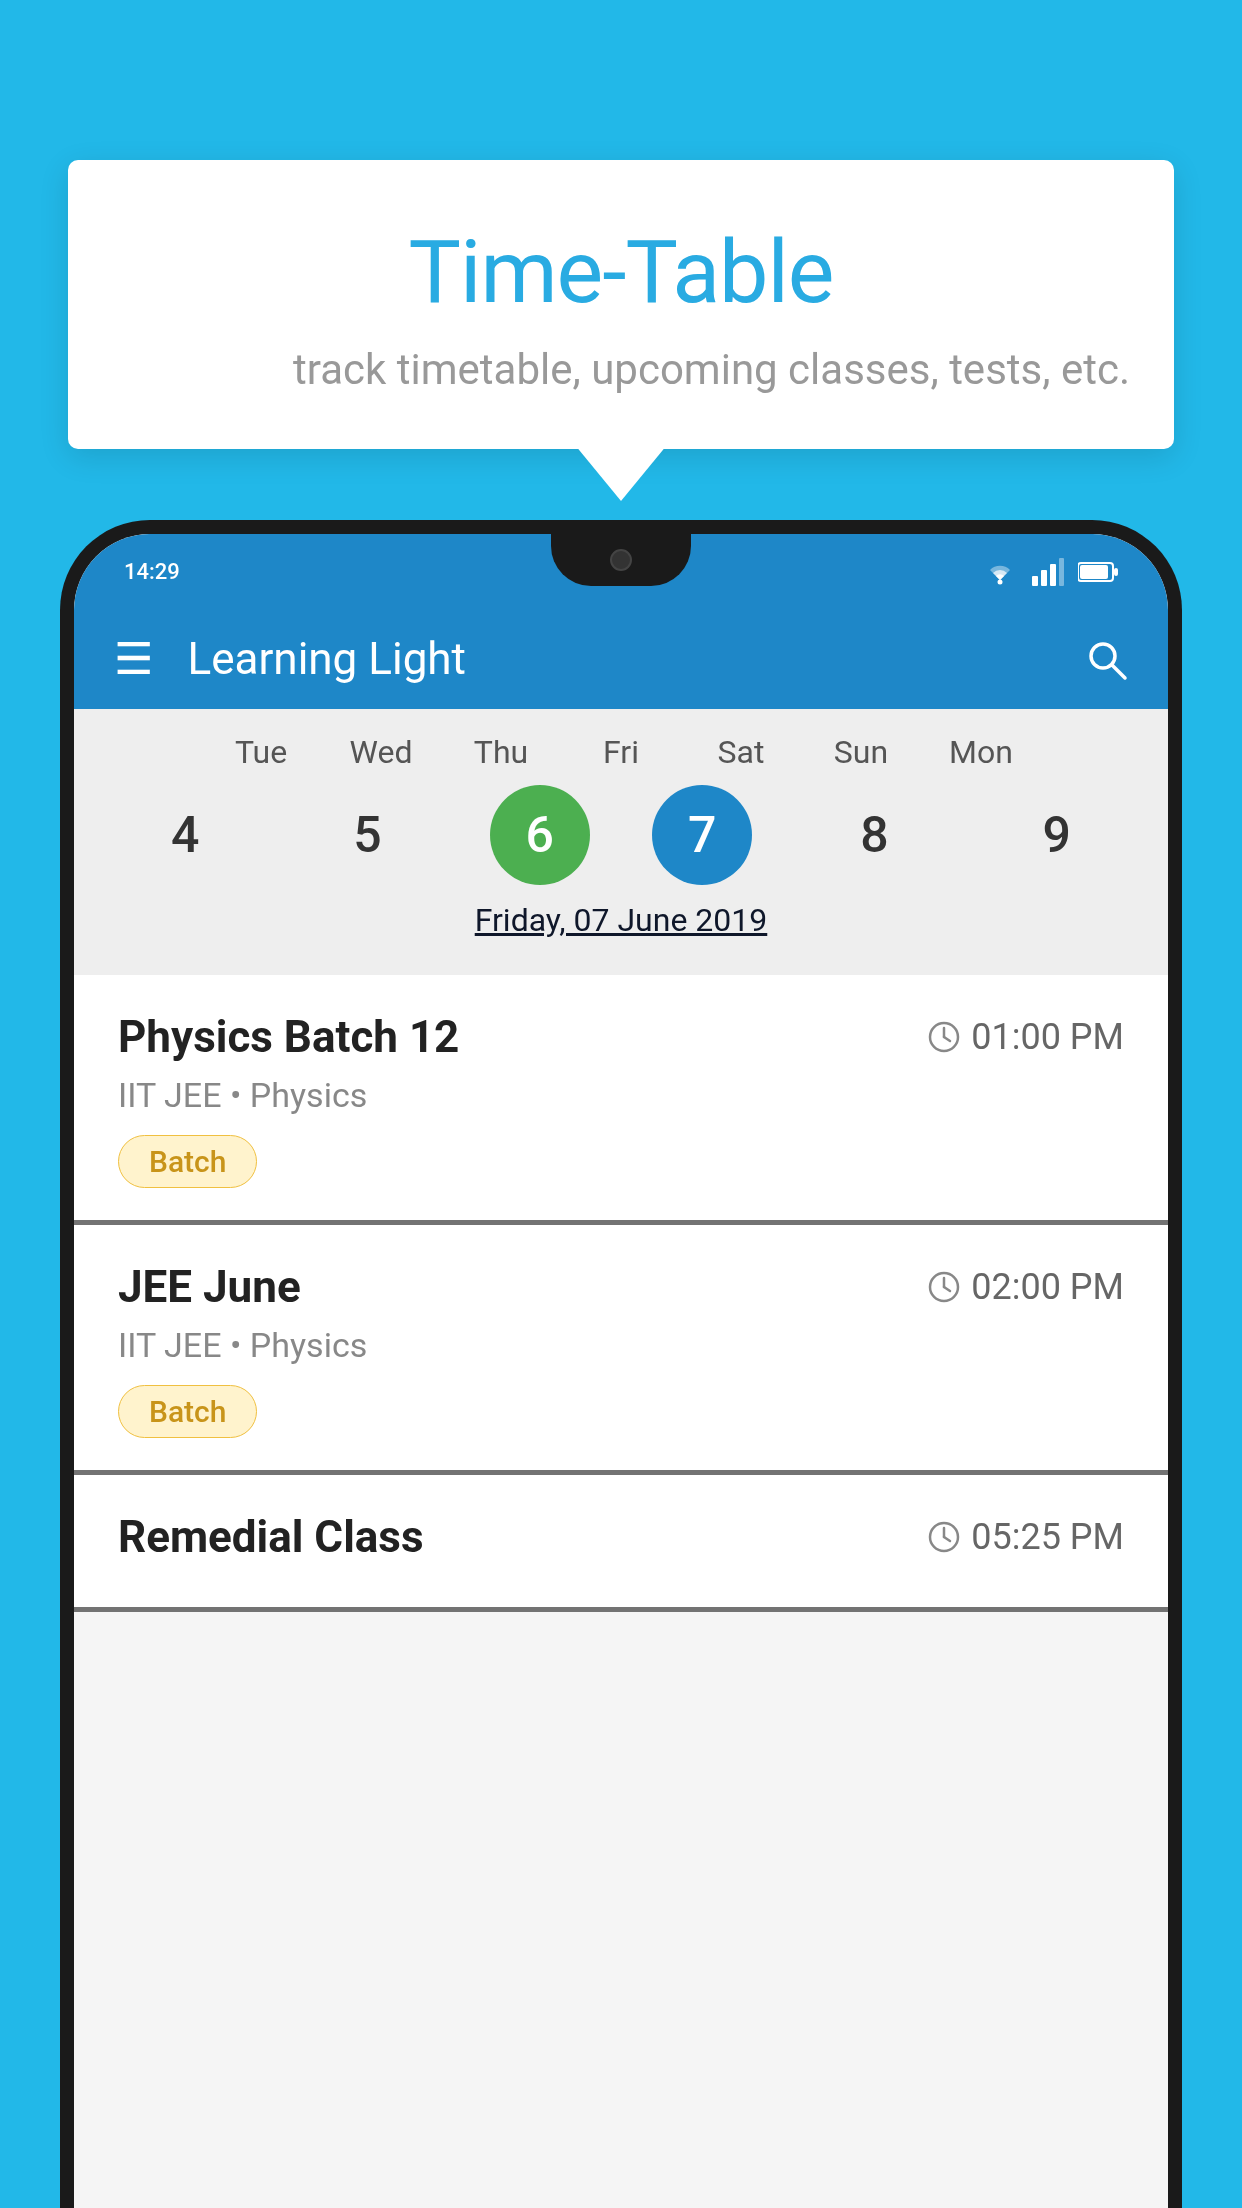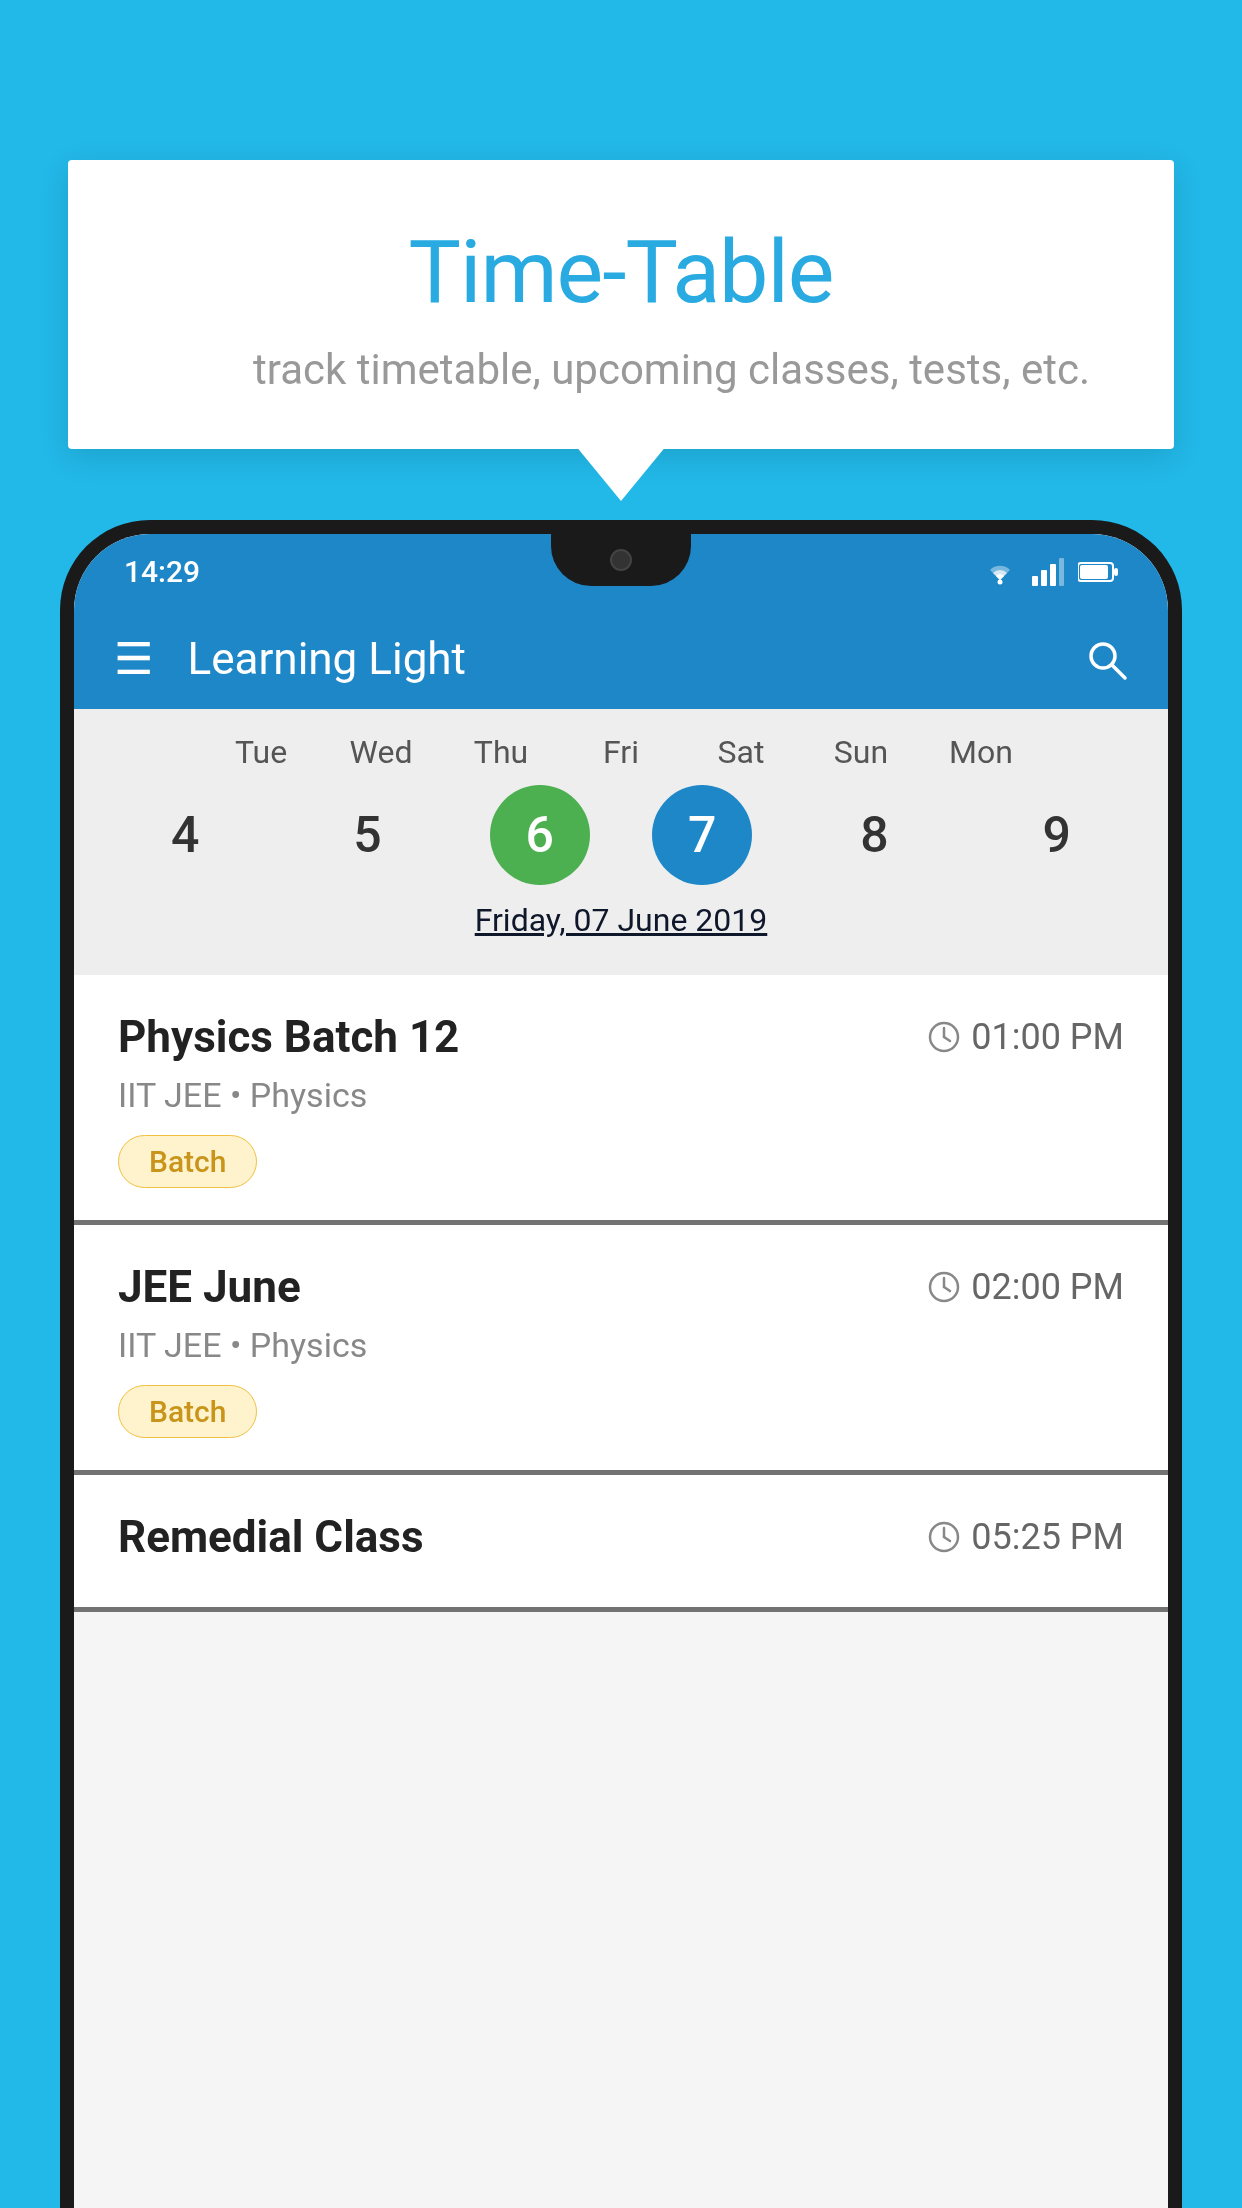--- a/index.html
+++ b/index.html
@@ -14,22 +14,22 @@
       position: relative;
     }
 
     
     .tooltip-card {
       position: absolute;
       top: 160px;
       left: 68px;
       right: 68px;
       background: white;
-      border-radius: 4px;
-      padding: 60px 84px 55px;
+      border-radius: 10px;
+      padding: 60px 44px 55px;
       box-shadow: 0 8px 30px rgba(0,0,0,0.12);
     }
 
     .tooltip-card::after {
       content: '';
       position: absolute;
       bottom: -52px;
       left: 50%;
       transform: translateX(-50%);
       width: 0;
@@ -85,21 +85,21 @@
       height: 75px;
       display: flex;
       align-items: center;
       padding: 0 50px;
       border-radius: 76px 76px 0 0;
       position: relative;
     }
 
     .status-time {
       color: white;
-      font-size: 30px;
+      font-size: 22px;
       font-weight: 500;
     }
 
     .notch {
       position: absolute;
       top: 0;
       left: 50%;
       transform: translateX(-50%);
       width: 140px;
       height: 52px;

